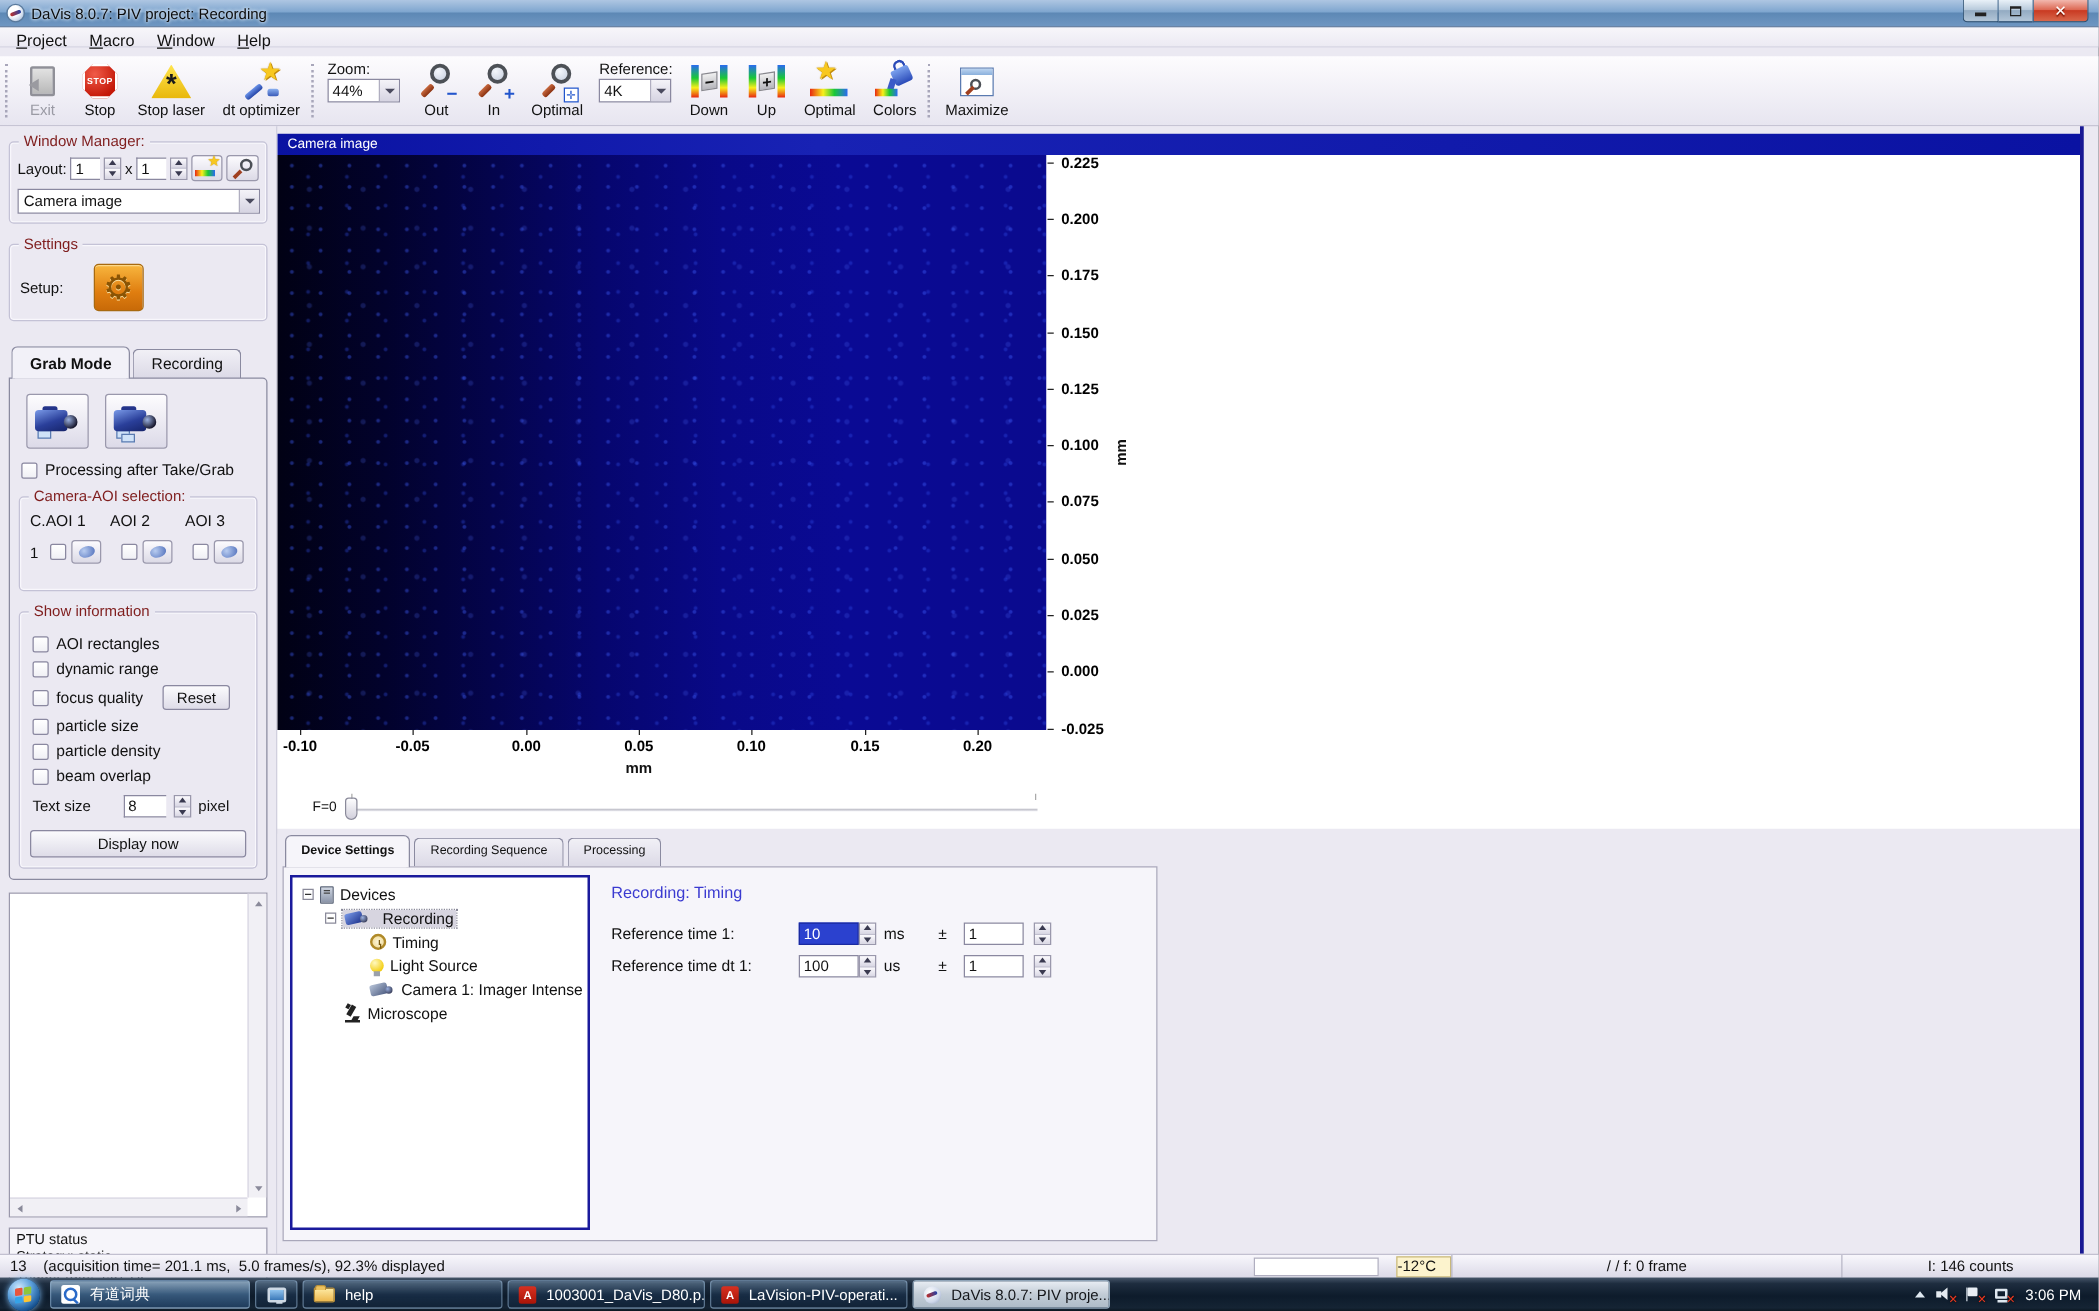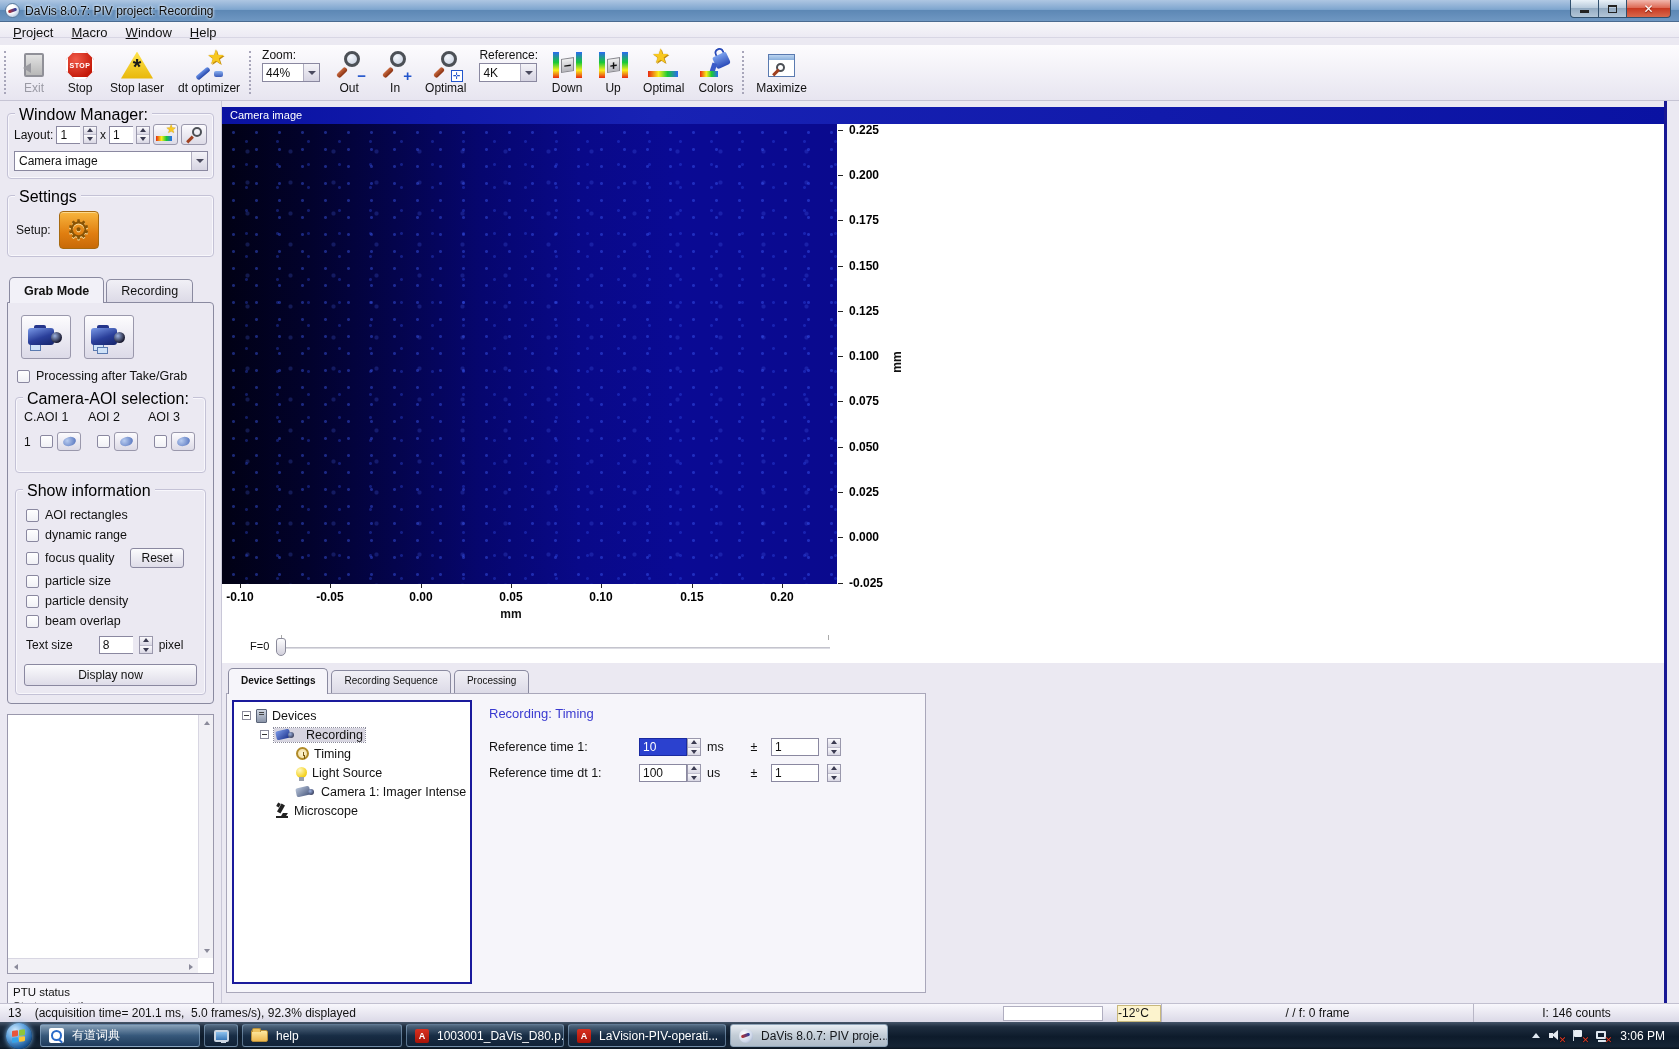--- a/index.html
+++ b/index.html
@@ -69,39 +69,39 @@
   .ico-colors .handle{position:absolute;right:8px;top:-3px;width:10px;height:8px;border:2px solid #2a4ab8;border-bottom:none;border-radius:6px 6px 0 0;transform:rotate(-25deg)}
   .ico-colors .pour{position:absolute;right:16px;top:12px;width:5px;height:9px;background:#3a5ac8;transform:rotate(18deg)}
   .ico-maxi{width:27px;height:23px;border:1px solid #5a7ab0;background:#fff;position:relative}
   .ico-maxi .tb{position:absolute;left:0;top:0;right:0;height:5px;background:linear-gradient(#bcd4f0,#8ab0dc)}
   .ico-maxi .lens{position:absolute;left:7px;top:8px;width:9px;height:9px;border:2px solid #4c5056;border-radius:50%}
   .ico-maxi .grip{position:absolute;left:3px;bottom:2px;width:8px;height:3px;background:#a04020;transform:rotate(-45deg)}
 
   
   .left-panel{position:absolute;left:0;top:101px;width:222px;height:902px;background:#ebe9f2;border-right:1px solid #c9c7d8;padding:12px 7px 4px}
   .group{position:relative;border:1px solid #c4c2d6;border-radius:4px;box-shadow:inset 0 0 0 1px #f8f7fc}
-  .gtitle{position:absolute;top:-8px;left:7px;background:#ebe9f2;padding:0 4px;font-size:16px;color:#000000}
+  .gtitle{position:absolute;top:-8px;left:7px;background:#ebe9f2;padding:0 4px;font-size:12px;color:#7f1d1d}
   .wm-group{height:66px;padding:10px 6px 4px;margin-bottom:16px}
   .wm-row{display:flex;align-items:center;gap:3px}
   .numbox{display:inline-block;width:24px;height:18px;border:1px solid #8a88a0;border-right:none;background:#fff;font-size:12px;padding:1px 3px;vertical-align:middle}
   .spin{display:inline-flex;flex-direction:column;width:14px;height:18px;border:1px solid #9a98ac;overflow:hidden;vertical-align:middle}
   .spin b{flex:1;background:linear-gradient(#fbfafd,#d9d7e4);display:flex;align-items:center;justify-content:center}
   .spin b+b{border-top:1px solid #c0bece}
   .spin b i{display:block;border:3px solid transparent}
   .spin b.up i{border-bottom:4px solid #3a3a50;margin-top:-4px}
   .spin b.dn i{border-top:4px solid #3a3a50;margin-bottom:-4px}
   .mini-btn{width:26px;height:21px;border:1px solid #9a98ac;border-radius:3px;background:linear-gradient(#fcfbfe,#dcdae6);display:flex;align-items:center;justify-content:center;position:relative}
   .mini-wand{position:relative;width:18px;height:14px}
   .mini-wand .bar{position:absolute;left:0;bottom:1px;width:16px;height:5px;background:linear-gradient(90deg,#e82810,#f8ef1b 35%,#19c837 65%,#2a6af0)}
   .mini-wand .star{position:absolute;right:-2px;top:-6px;font-size:12px;color:#f8c820;text-shadow:0 0 1px #a87a08}
   .mini-mag{position:relative;width:18px;height:15px}
   .mini-mag .lens{position:absolute;right:1px;top:0;width:10px;height:10px;border:2px solid #4c5056;border-radius:50%}
   .mini-mag .grip{position:absolute;left:1px;bottom:1px;width:8px;height:3px;background:#a04020;transform:rotate(-45deg)}
   .wm-combo{display:flex;width:194px;height:20px;border:1px solid #8a88a0;background:#fff;margin-top:6px}
-  .settings-group{height:62px;padding:12px 8px 4px;margin-bottom:22px;display:flex;align-items:center;gap:8px}
+  .settings-group{height:62px;padding:12px 8px 4px;margin-bottom:22px;display:flex;align-items:center;gap:24px}
   .setup-btn{width:40px;height:38px;border:1px solid #a86a10;border-radius:4px;background:linear-gradient(#f8b63e,#e07e10 60%,#c86a08);display:flex;align-items:center;justify-content:center;box-shadow:inset 0 1px 0 #fcd88a}
   .gear{font-size:27px;color:#8a5404;text-shadow:0 1px 0 #fce0a0;line-height:1}
 
   .mode-tabs{display:flex;margin-left:2px}
   .mtab{height:24px;padding:4px 14px 0;border:1px solid #8a8aa0;border-bottom:none;border-radius:5px 5px 0 0;background:linear-gradient(#f1f0f6,#dbd9e6);font-size:12.5px;margin-right:2px}
   .mtab.active{background:#f2f1f8;font-weight:bold;position:relative;z-index:2;height:26px;margin-top:-2px;padding-top:6px}
   .tab-frame{position:relative;border:1px solid #8a8aa0;border-radius:0 4px 4px 4px;background:#ebe9f2;padding:10px 7px 8px;z-index:1;margin-top:-1px}
   .cam-btn{width:50px;height:44px;border:1px solid #9a98ac;border-radius:3px;background:linear-gradient(#fdfcfe,#dcdae8);display:inline-flex;align-items:center;justify-content:center;margin-right:10px;position:relative}
   .cam-ico{position:relative;width:36px;height:24px}
   .cam-ico .body{position:absolute;left:0;top:3px;width:26px;height:17px;border-radius:3px;background:linear-gradient(160deg,#7a9ae8 0%,#2a3f9a 55%,#16246a);}

